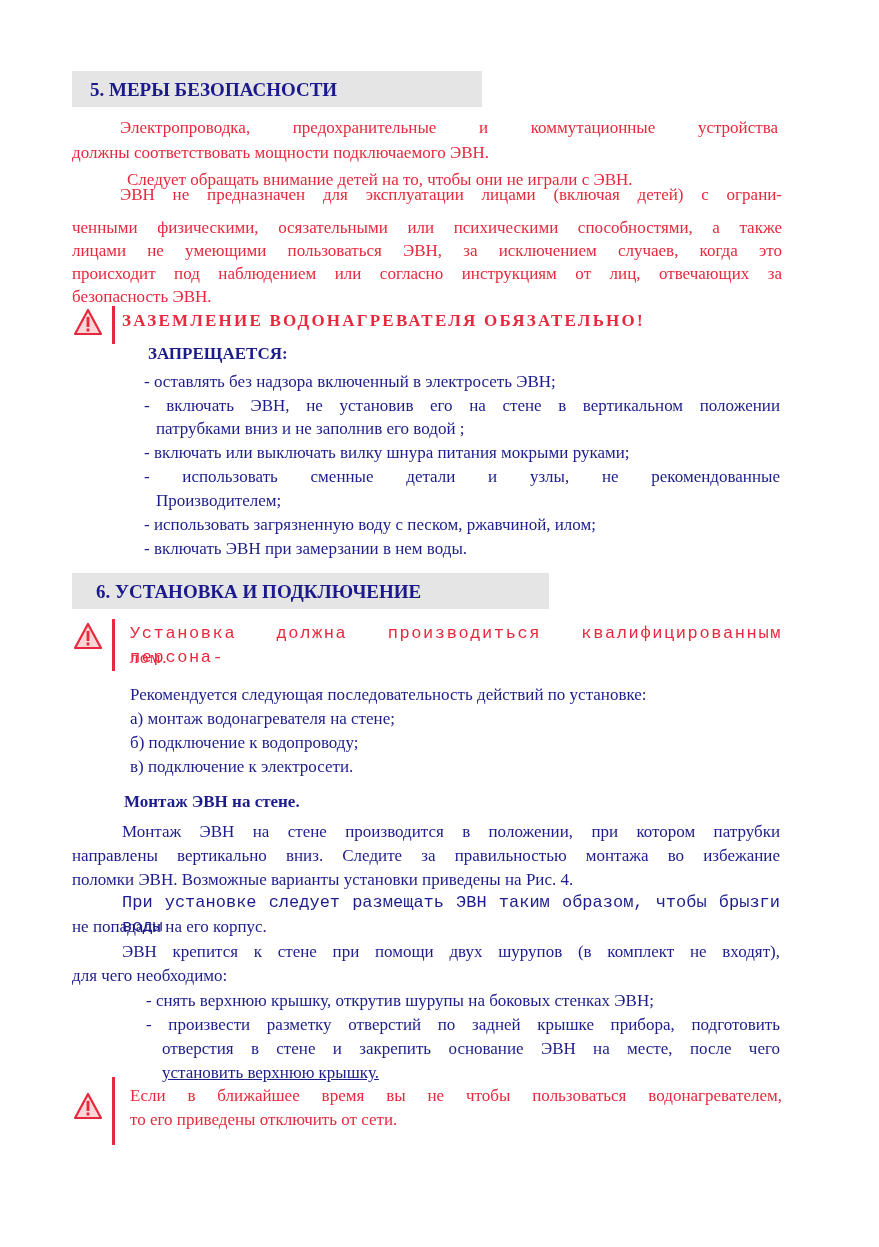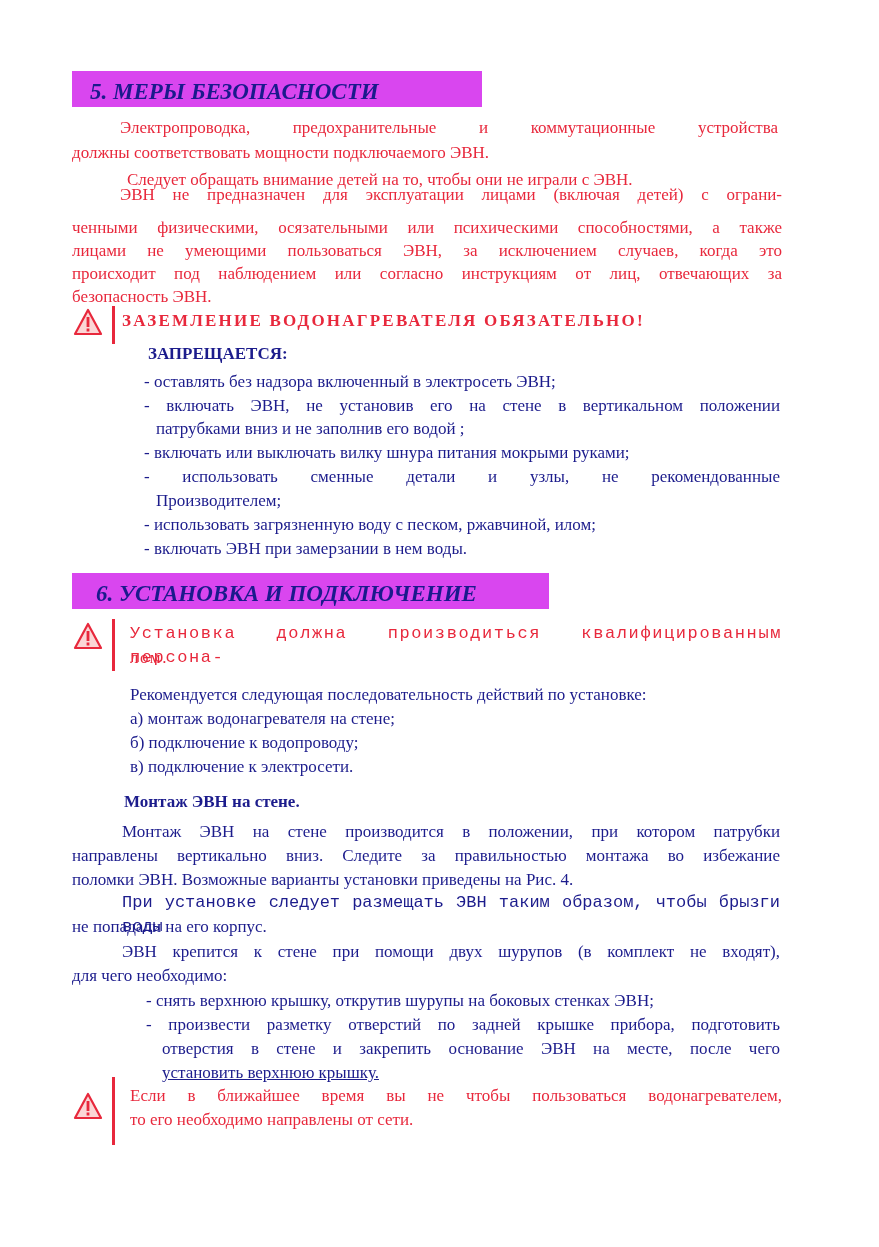--- a/index.html
+++ b/index.html
@@ -1,19 +1,19 @@
 <!DOCTYPE html>
 <html><head>
 <meta charset="utf-8">
 <style>
   html, body { margin: 0; padding: 0; background: #ffffff; }
   body { width: 879px; height: 1247px; position: relative; overflow: hidden;
          font-family: "Liberation Serif", "DejaVu Serif", serif; }
   .abs { position: absolute; }
-  .hdr { background: #d946ef; color: #1a1a8c; font-weight: bold; font-size: 23px; font-style: italic; }
+  .hdr { background: #e5e5e5; color: #1a1a8c; font-weight: bold; font-size: 19px; }
   .red { color: #e8283c; }
   .blue { color: #1c1c8c; }
   .txt { font-size: 17px; line-height: 24px; white-space: nowrap; }
   .just { text-align: justify; text-align-last: justify; white-space: normal; }
   .warn-bar { position: absolute; width: 3px; background: #e8283c; }
   .spaced { letter-spacing: 2.2px; }
 </style>
 </head>
 <body>
 
@@ -92,13 +92,13 @@
 <div class="abs txt blue" style="left:146px;top:989px;">-  снять верхнюю крышку, открутив шурупы на боковых стенках ЭВН;</div>
 <div class="abs txt blue" style="left:146px;top:1013px;width:634px;text-align:justify;text-align-last:justify;white-space:normal;">-  произвести разметку отверстий по задней крышке прибора, подготовить</div>
 <div class="abs txt blue" style="left:162px;top:1037px;width:618px;text-align:justify;text-align-last:justify;white-space:normal;">отверстия  в  стене  и  закрепить  основание  ЭВН  на  месте,  после  чего</div>
 <div class="abs txt blue" style="left:162px;top:1061px;text-decoration:underline;">установить верхнюю крышку.</div>
 
 <svg class="abs" style="left:73px;top:1092px;width:30px;height:28px;">
     <use href="#warn"></use>
   </svg>
 <div class="warn-bar" style="left:112px;top:1077px;height:68px;"></div>
 <div class="abs txt red" style="left:130px;top:1084px;width:652px;text-align:justify;text-align-last:justify;white-space:normal;">Если  в  ближайшее  время  вы  не  чтобы  пользоваться  водонагревателем,</div>
-<div class="abs txt red" style="left:130px;top:1108px;">то его необходимо направлены от сети.</div>
+<div class="abs txt red" style="left:130px;top:1108px;">то его приведены отключить от сети.</div>
 
 </body></html>

